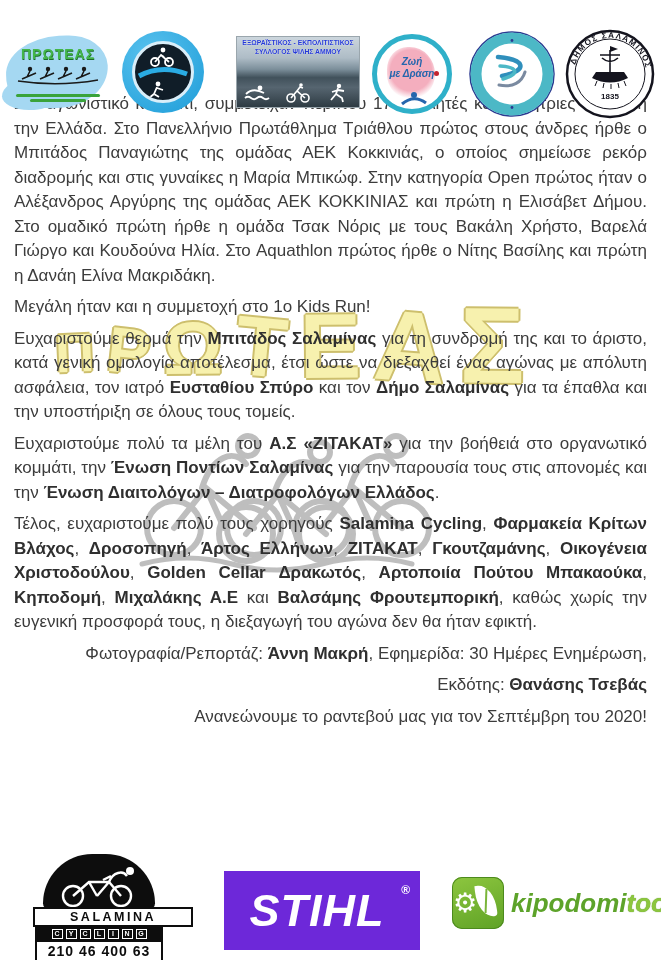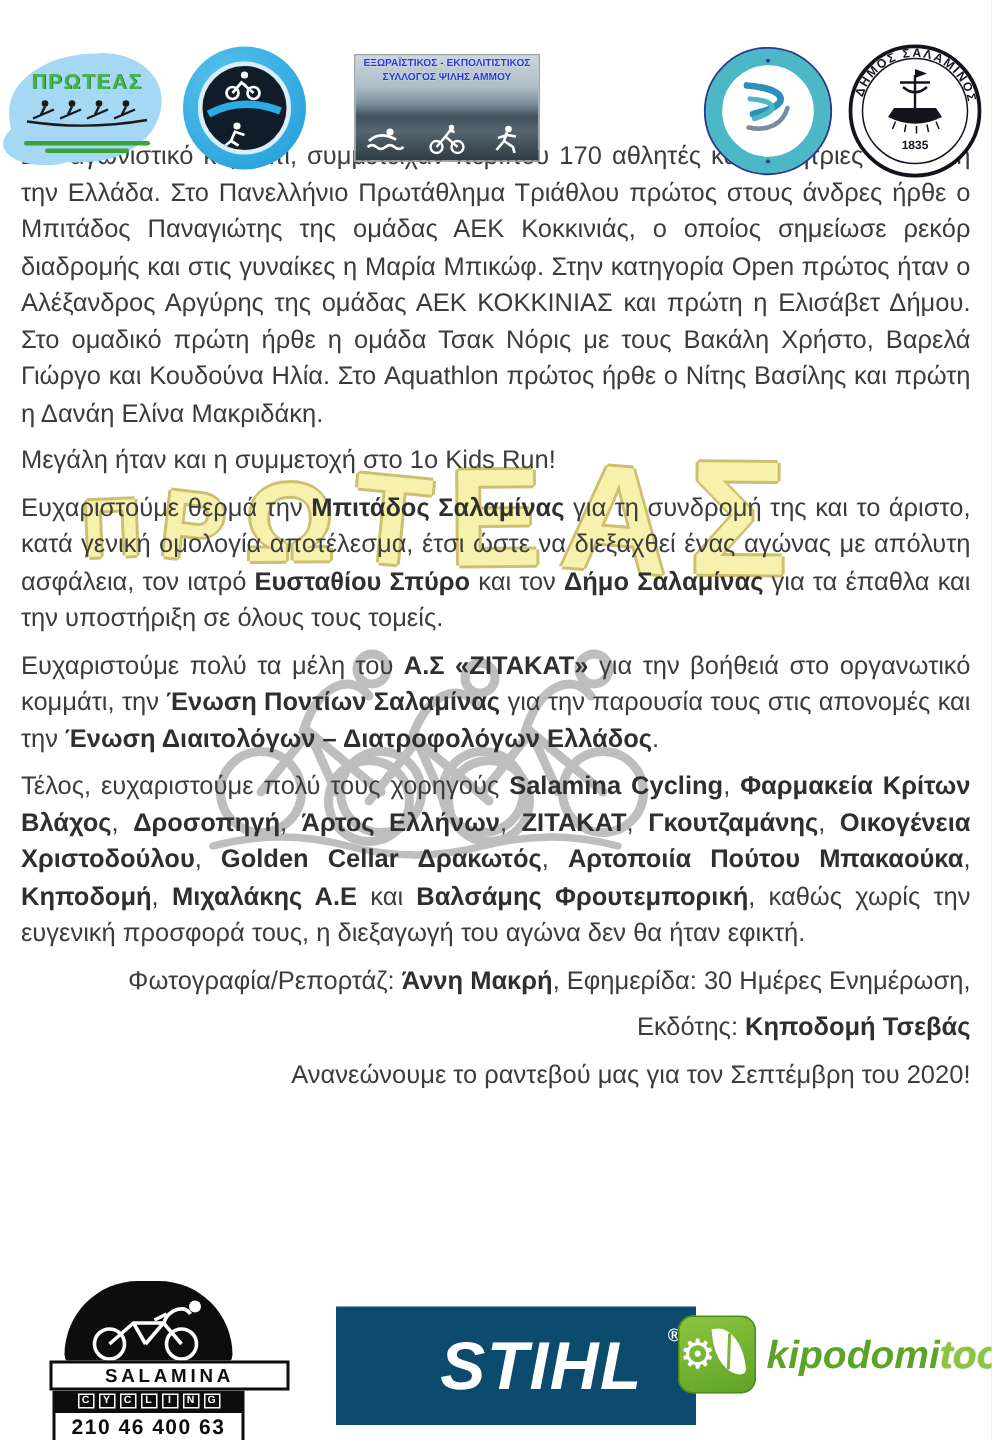--- a/index.html
+++ b/index.html
@@ -96,21 +96,21 @@
     font-weight:bold; font-size:12.5px; letter-spacing:2.5px; padding:1px 16px; position:relative; color:#0d0d0d; }
   .sal-cycling { width:128px; box-sizing:border-box; margin:0 auto; background:#0d0d0d; color:#fff;
     padding:2px 0 3px; display:flex; justify-content:center; gap:3px; }
   .sal-cycling span { border:1px solid #ffffff; font-size:7px; line-height:8px;
     width:9px; font-weight:bold; }
   .sal-phone { width:128px; box-sizing:border-box; margin:0 auto; background:#ffffff;
     border:2px solid #0d0d0d; border-top:none; font-weight:800; font-size:14px;
     padding:1px 0; color:#0d0d0d; letter-spacing:1px; }
 
   .stihl-box { position:absolute; left:224px; top:26px; width:196px; height:79px;
-    background:#0c4a6e; display:flex; align-items:center; justify-content:center;padding-left:44px; }
+    background:#6d28d9; display:flex; align-items:center; justify-content:center; }
   .stihl-word { color:#ffffff; font-size:45px; font-weight:800; font-style:italic;
     letter-spacing:1px; padding-right:10px; }
   .stihl-reg { position:absolute; right:10px; top:12px; color:#ffffff; font-size:12px; font-weight:bold; }
 
   .kipodomi { position:absolute; left:452px; top:32px; display:flex; align-items:center; gap:7px; }
   .kipo-icon { width:52px; height:52px; border-radius:10px; position:relative;
     background:linear-gradient(160deg,#8dc63f,#5fa226); box-shadow:inset 0 0 0 1px #4c8a1d; }
   .kipo-gear { position:absolute; left:1px; top:10px; color:#ffffff; font-size:27px; }
   .kipo-leaf { position:absolute; right:8px; top:8px; width:20px; height:32px; background:#ffffff;
     border-radius:0 100% 4px 100%; transform:rotate(-6deg); }
@@ -187,20 +187,32 @@
         </svg>
         <svg width="26" height="20" viewBox="0 0 26 20">
           <g stroke="#ffffff" stroke-width="1.8" fill="none">
             <circle cx="13" cy="3" r="2.2" fill="#ffffff" stroke="none"></circle>
             <path d="M12,5 L10,11 M10,11 L5,17 M10,11 L16,15 L17,19 M12,7 L18,8 M12,7 L6,9"></path>
           </g>
         </svg>
       </div>
     </div>
 
+    <div class="logo zoi">
+      <div class="zoi-blob"></div>
+      <div class="zoi-text">
+        <div>Ζωή</div>
+        <div>με Δράση</div>
+      </div>
+      <div class="zoi-dot"></div>
+      <svg class="zoi-figure" width="30" height="16" viewBox="0 0 30 16">
+        <circle cx="15" cy="4" r="3" fill="#2566ad"></circle>
+        <path d="M3,13 Q15,3 27,12" stroke="#2566ad" stroke-width="3" fill="none"></path>
+      </svg>
+    </div>
 
     <svg class="logo fed" width="88" height="88" viewBox="0 0 88 88">
       <circle cx="44" cy="44" r="42" fill="#ffffff" stroke="#2b3990" stroke-width="1.5"></circle>
       <circle cx="44" cy="44" r="36" fill="none" stroke="#4cb8c6" stroke-width="11"></circle>
       <circle cx="44" cy="44" r="28" fill="#ffffff"></circle>
       <g fill="none" stroke-linecap="round">
         <path d="M30,27 C56,29 62,40 34,46" stroke="#2f8fbc" stroke-width="4.5"></path>
         <path d="M32,36 C50,37 52,44 35,49" stroke="#4cb8c6" stroke-width="3.5"></path>
         <path d="M31,55 C45,58 54,52 57,42" stroke="#7a8aa0" stroke-width="3"></path>
       </g>
@@ -263,21 +275,21 @@
     </g>
   </svg>
 
   <div class="article">
     <p><span>Στο αγωνιστικό κομμάτι, συμμετείχαν περίπου 170 αθλητές και αθλήτριες από όλη την Ελλάδα. Στο Πανελλήνιο Πρωτάθλημα Τριάθλου πρώτος στους άνδρες ήρθε ο Μπιτάδος Παναγιώτης της ομάδας ΑΕΚ Κοκκινιάς, ο οποίος σημείωσε ρεκόρ διαδρομής και στις γυναίκες η Μαρία Μπικώφ. Στην κατηγορία Open πρώτος ήταν ο Αλέξανδρος Αργύρης της ομάδας ΑΕΚ ΚΟΚΚΙΝΙΑΣ και πρώτη η Ελισάβετ Δήμου. Στο ομαδικό πρώτη ήρθε η ομάδα Τσακ Νόρις με τους Βακάλη Χρήστο, Βαρελά Γιώργο και Κουδούνα Ηλία. Στο Aquathlon πρώτος ήρθε ο Νίτης Βασίλης και πρώτη η Δανάη Ελίνα Μακριδάκη.</span></p>
     <p><span>Μεγάλη ήταν και η συμμετοχή στο 1ο Kids Run!</span></p>
     <p><span>Ευχαριστούμε θερμά την </span><b>Μπιτάδος Σαλαμίνας</b><span> για τη συνδρομή της και το άριστο, κατά γενική ομολογία αποτέλεσμα, έτσι ώστε να διεξαχθεί ένας αγώνας με απόλυτη ασφάλεια, τον ιατρό </span><b>Ευσταθίου Σπύρο</b><span> και τον </span><b>Δήμο Σαλαμίνας</b><span> για τα έπαθλα και την υποστήριξη σε όλους τους τομείς.</span></p>
     <p><span>Ευχαριστούμε πολύ τα μέλη του </span><b>Α.Σ «ΖΙΤΑΚΑΤ»</b><span> για την βοήθειά στο οργανωτικό κομμάτι, την </span><b>Ένωση Ποντίων Σαλαμίνας</b><span> για την παρουσία τους στις απονομές και την </span><b>Ένωση Διαιτολόγων – Διατροφολόγων Ελλάδος</b><span>.</span></p>
     <p><span>Τέλος, ευχαριστούμε πολύ τους χορηγούς </span><b>Salamina Cycling</b><span>, </span><b>Φαρμακεία Κρίτων Βλάχος</b><span>, </span><b>Δροσοπηγή</b><span>, </span><b>Άρτος Ελλήνων</b><span>, </span><b>ΖΙΤΑΚΑΤ</b><span>, </span><b>Γκουτζαμάνης</b><span>, </span><b>Οικογένεια Χριστοδούλου</b><span>, </span><b>Golden Cellar Δρακωτός</b><span>, </span><b>Αρτοποιία Πούτου Μπακαούκα</b><span>, </span><b>Κηποδομή</b><span>,  </span><b>Μιχαλάκης Α.Ε</b><span> και </span><b>Βαλσάμης Φρουτεμπορική</b><span>, καθώς χωρίς την ευγενική προσφορά τους, η διεξαγωγή του αγώνα δεν θα ήταν εφικτή.</span></p>
     <p class="nojust"><span>Φωτογραφία/Ρεπορτάζ: </span><b>Άννη Μακρή</b><span>, Εφημερίδα: 30 Ημέρες Ενημέρωση,</span></p>
-    <p class="nojust"><span>Εκδότης: </span><b>Κηποδομή Τσεβάς</b></p>
+    <p class="nojust"><span>Εκδότης: </span><b>Θανάσης Τσεβάς</b></p>
     <p class="nojust"><span>Ανανεώνουμε το ραντεβού μας για τον Σεπτέμβρη του 2020!</span></p>
   </div>
 
   <div class="sponsors">
 
     <div class="salamina">
       <div class="sal-dome">
         <svg width="92" height="44" viewBox="0 0 92 44">
           <g stroke="#ffffff" stroke-width="2.4" fill="none">
             <circle cx="20" cy="32" r="10"></circle>

